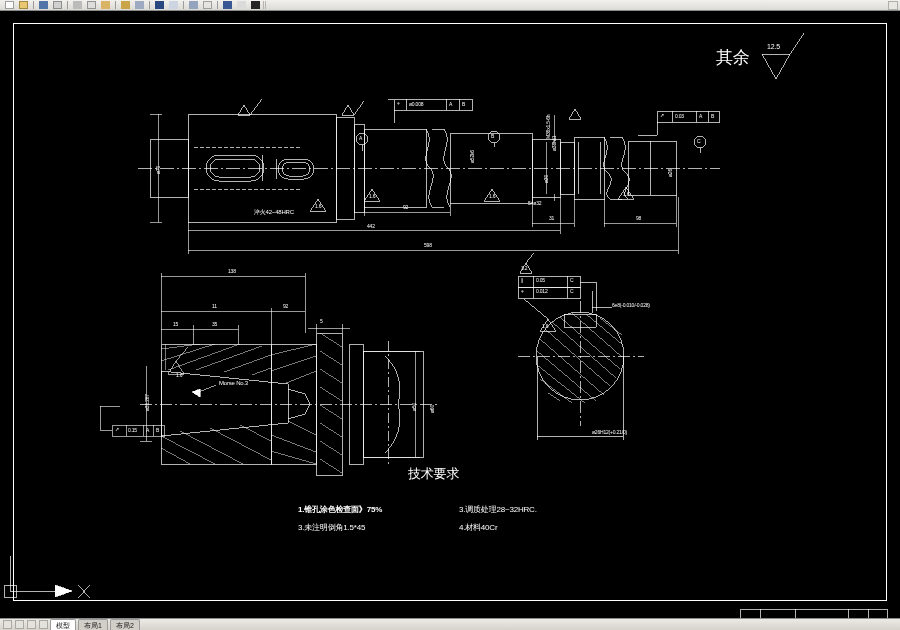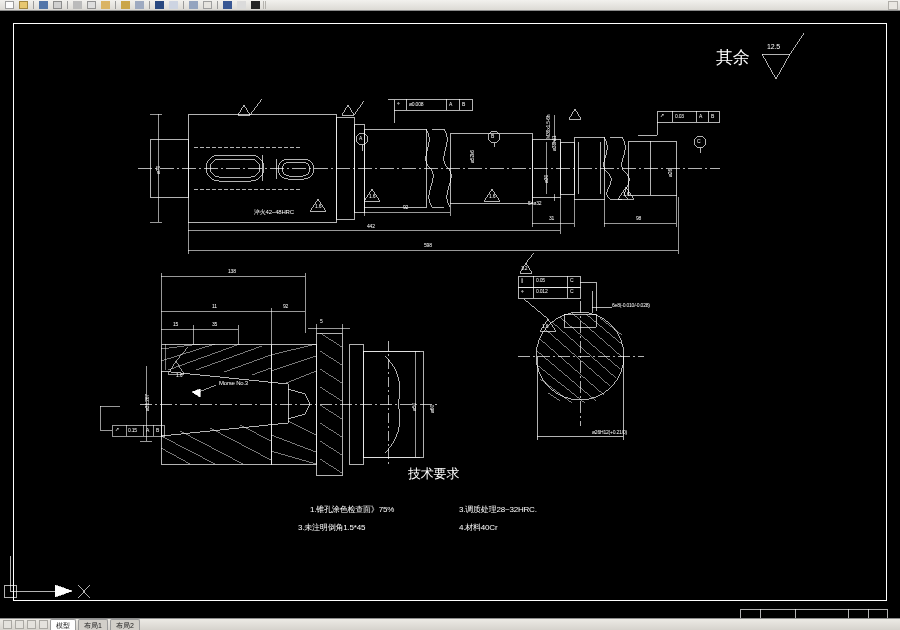--- a/index.html
+++ b/index.html
@@ -458,21 +458,21 @@
     <div class="lbl tiny" style="left:521px; top:278px;">⌖</div>
     <div class="lbl tiny" style="left:536px; top:278px;">0.012</div>
     <div class="lbl tiny" style="left:570px; top:278px;">C</div>
     <div class="lbl tiny" style="left:612px; top:292px;">6e8(-0.010/-0.028)</div>
     <div class="lbl tiny" style="left:592px; top:419px;">ø26H12(+0.21/0)</div>
     <div class="lbl tiny" style="left:521px; top:255px;">3.2</div>
     <div class="lbl tiny" style="left:542px; top:313px;">1.6</div>
 
     <div class="lbl tr-title" style="left:408px; top:456px;">技术要求</div>
 
-    <div class="lbl tr-item" style="left:310px; top:495px;">1.锥孔涂色检查面》75%</div>
+    <div class="lbl tr-item" style="left:298px; top:495px;font-weight:bold;">1.锥孔涂色检查面》75%</div>
     <div class="lbl tr-item" style="left:298px; top:513px;">3.未注明倒角1.5*45</div>
     <div class="lbl tr-item" style="left:459px; top:495px;">3.调质处理28~32HRC.</div>
     <div class="lbl tr-item" style="left:459px; top:513px;">4.材料40Cr</div>
 
   </div>
 
   <div class="tabbar">
     <span class="tb-btn"></span>
     <span class="tb-btn"></span>
     <span class="tb-btn"></span>

